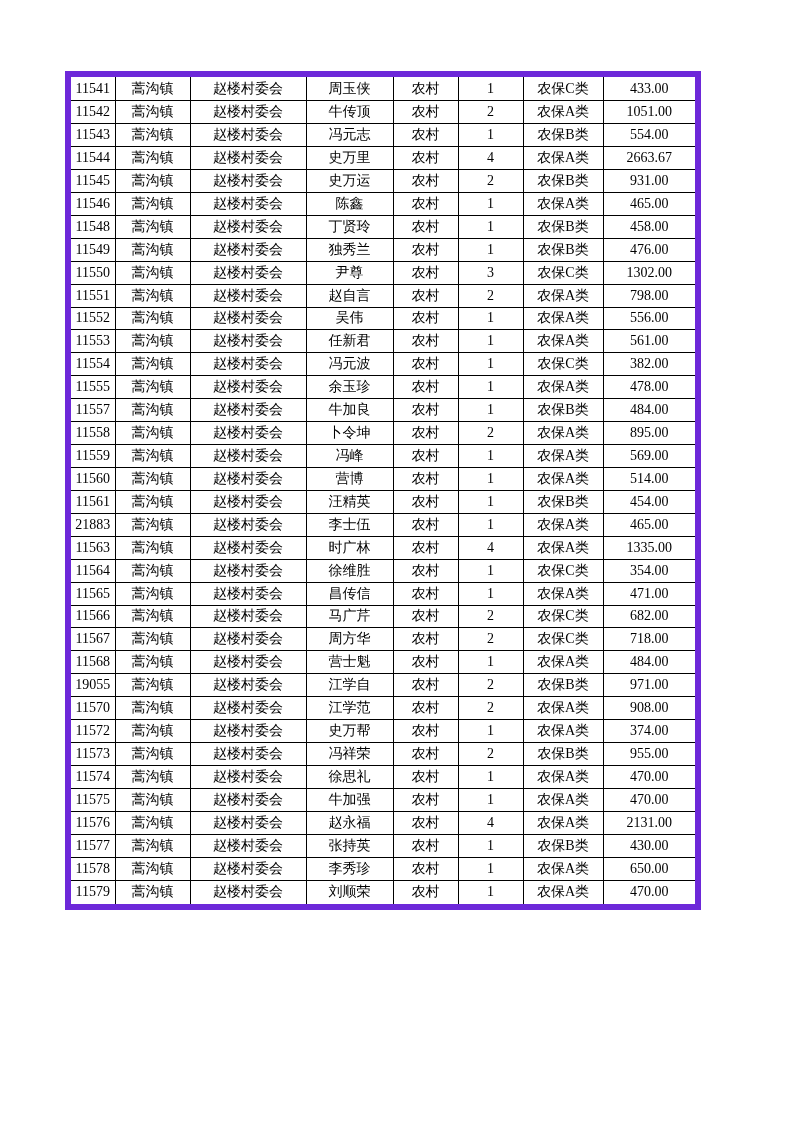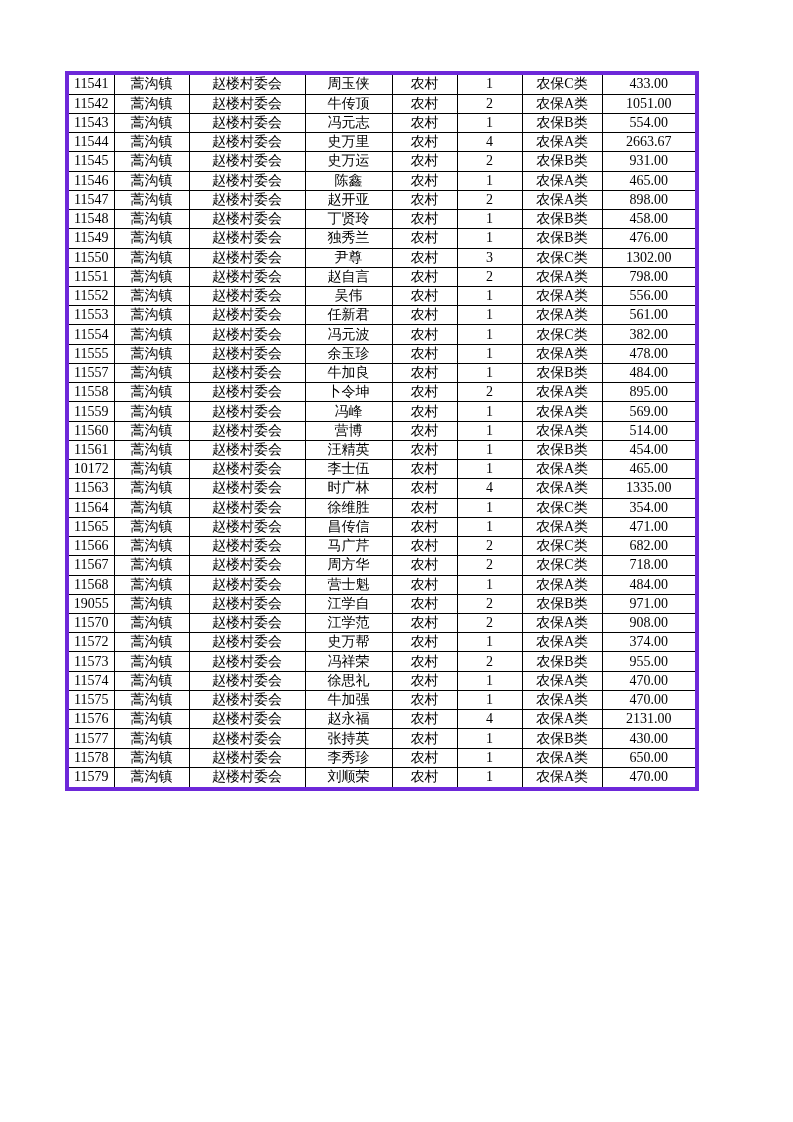--- a/index.html
+++ b/index.html
@@ -14,24 +14,24 @@
     background: #ffffff;
     overflow: hidden;
     font-family: "Liberation Serif", "DejaVu Serif", serif;
     color: #000000;
   }
   table.grid {
     position: absolute;
     left: 65px;
     top: 71px;
     width: 630px;
-    height: 720px;
+    height: 839px;
     border-collapse: collapse;
     table-layout: fixed;
-    border: 4px solid #6d28d9;
+    border: 6px solid #6d28d9;
   }
   table.grid td {
     border: 1px solid #000000;
     text-align: center;
     vertical-align: middle;
     font-size: 14px;
     line-height: 1;
     padding: 0 2px;
     white-space: nowrap;
     overflow: hidden;
@@ -116,30 +116,20 @@
           <td>11546</td>
           <td>蒿沟镇</td>
           <td>赵楼村委会</td>
           <td>陈鑫</td>
           <td>农村</td>
           <td>1</td>
           <td>农保A类</td>
           <td>465.00</td>
         </tr>
         <tr>
-          <td>11547</td>
-          <td>蒿沟镇</td>
-          <td>赵楼村委会</td>
-          <td>赵开亚</td>
-          <td>农村</td>
-          <td>2</td>
-          <td>农保A类</td>
-          <td>898.00</td>
-        </tr>
-        <tr>
           <td>11548</td>
           <td>蒿沟镇</td>
           <td>赵楼村委会</td>
           <td>丁贤玲</td>
           <td>农村</td>
           <td>1</td>
           <td>农保B类</td>
           <td>458.00</td>
         </tr>
         <tr>
@@ -256,21 +246,21 @@
           <td>11561</td>
           <td>蒿沟镇</td>
           <td>赵楼村委会</td>
           <td>汪精英</td>
           <td>农村</td>
           <td>1</td>
           <td>农保B类</td>
           <td>454.00</td>
         </tr>
         <tr>
-          <td>10172</td>
+          <td>21883</td>
           <td>蒿沟镇</td>
           <td>赵楼村委会</td>
           <td>李士伍</td>
           <td>农村</td>
           <td>1</td>
           <td>农保A类</td>
           <td>465.00</td>
         </tr>
         <tr>
           <td>11563</td>

